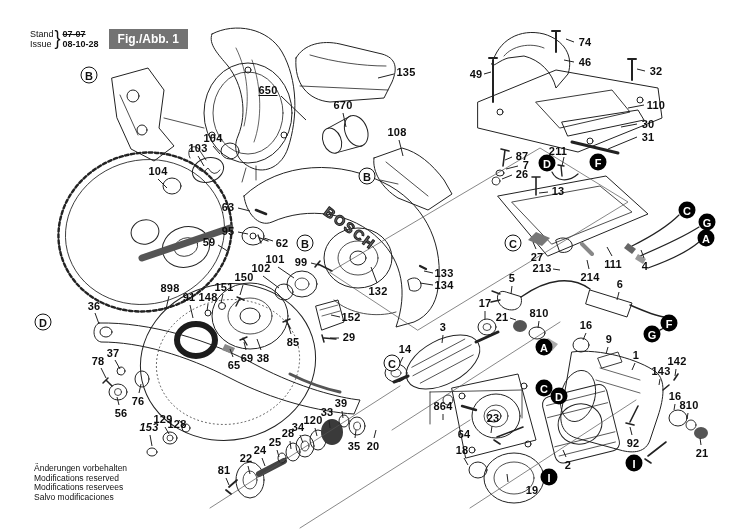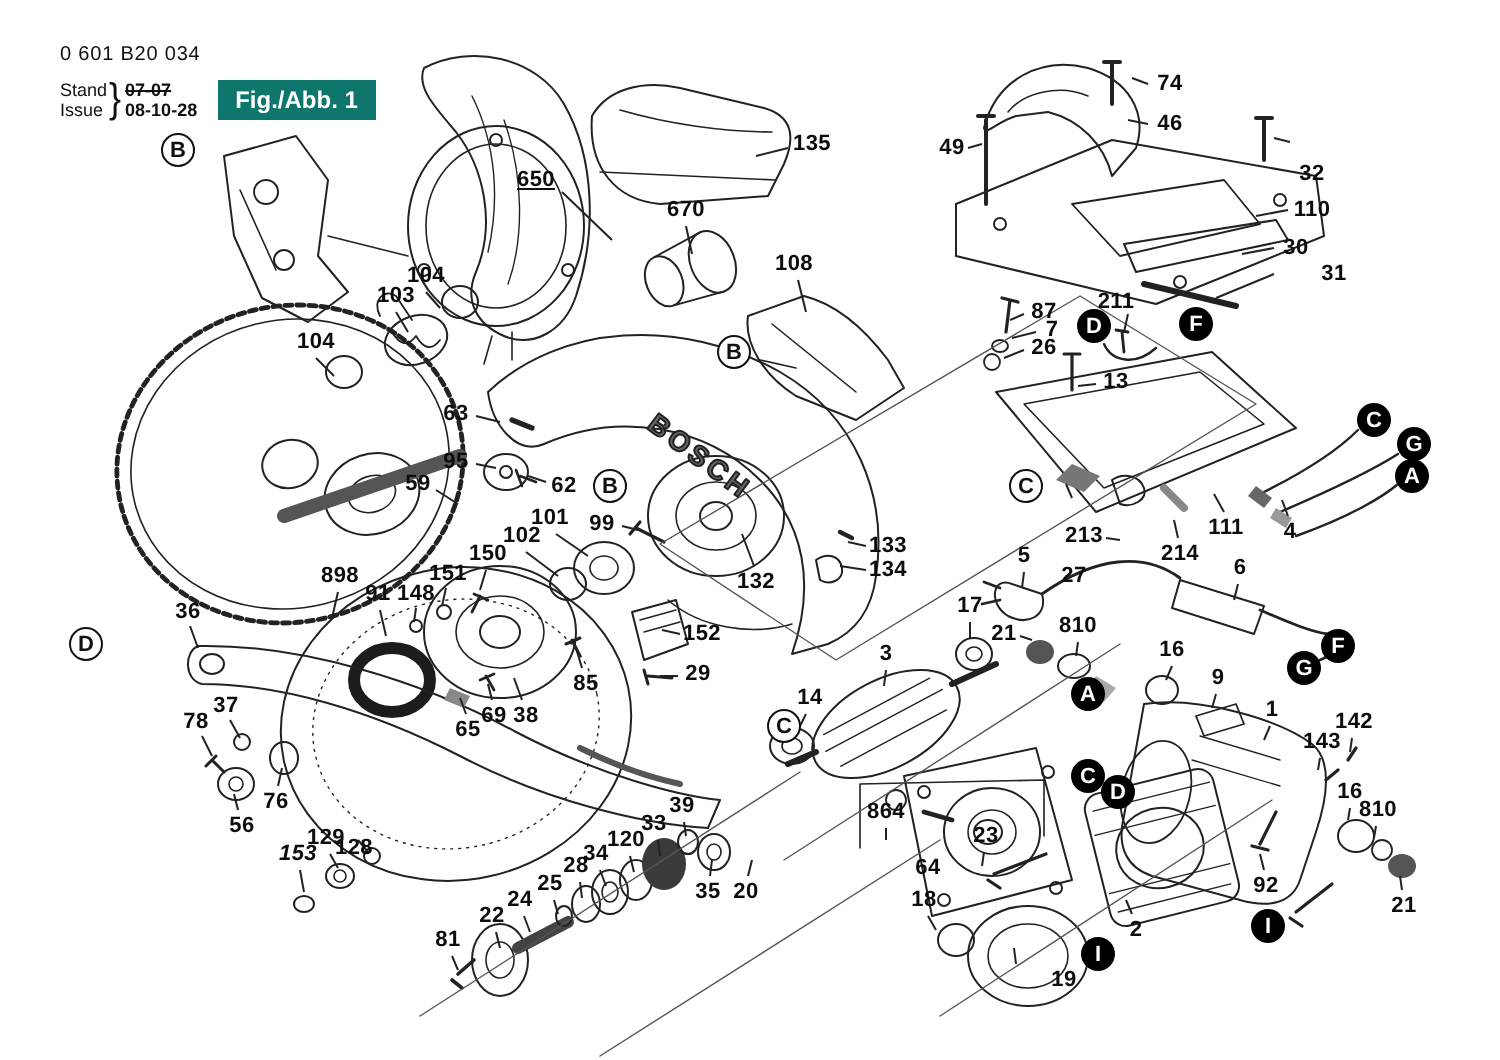--- a/index.html
+++ b/index.html
@@ -16,21 +16,21 @@
            font:bold 11px "Liberation Sans",sans-serif;box-sizing:border-box;}
   .callout.outline{border:1.6px solid #111;color:#111;background:#fff;}
   .callout.filled{background:#000;color:#fff;}
   .titleblock{position:absolute;left:30px;top:22px;color:#111;}
   .pn{font:10px "Liberation Sans",sans-serif;letter-spacing:0.4px;}
   .standrow{display:flex;align-items:center;margin-top:6px;}
   .sl{font:9px "Liberation Sans",sans-serif;line-height:10px;}
   .brace{font:18px "Liberation Sans",sans-serif;margin:0 2px 0 1px;transform:scaleY(1.15);}
   .dates{font:bold 9px "Liberation Sans",sans-serif;line-height:10px;}
   .strike{text-decoration:line-through;}
-  .figbadge{margin-left:10px;background:#0f766e;color:#fff;
+  .figbadge{margin-left:10px;background:#737373;color:#fff;
             font:bold 12px "Liberation Sans",sans-serif;padding:3px 9px 3px 9px;}
   .footer{position:absolute;left:34px;top:464px;font:8.5px "Liberation Sans",sans-serif;
           line-height:9.5px;color:#111;}
 </style>
 </head>
 <body>
 
 <div class="stage">
 
   <svg id="artwork" width="750" height="530" stroke-linecap="round" stroke-linejoin="round">
@@ -331,24 +331,24 @@
     </svg>
 
   <div id="label-layer">
       <div class="plabel" style="left: 268px; top: 90px; text-decoration: underline;">650</div>
       <div class="plabel" style="left: 406px; top: 72px;">135</div>
       <div class="plabel" style="left: 343px; top: 105px;">670</div>
       <div class="plabel" style="left: 397px; top: 132px;">108</div>
       <div class="plabel" style="left: 476px; top: 74px;">49</div>
       <div class="plabel" style="left: 585px; top: 42px;">74</div>
       <div class="plabel" style="left: 585px; top: 62px;">46</div>
-      <div class="plabel" style="left: 656px; top: 71px; margin-top: 16px;">32</div>
+      <div class="plabel" style="left: 656px; top: 71px;">32</div>
       <div class="plabel" style="left: 656px; top: 105px;">110</div>
       <div class="plabel" style="left: 648px; top: 124px;">30</div>
-      <div class="plabel" style="left: 648px; top: 137px; margin-left: 19px;">31</div>
+      <div class="plabel" style="left: 648px; top: 137px;">31</div>
       <div class="plabel" style="left: 213px; top: 138px;">104</div>
       <div class="plabel" style="left: 198px; top: 148px;">103</div>
       <div class="plabel" style="left: 158px; top: 171px;">104</div>
       <div class="plabel" style="left: 228px; top: 207px;">63</div>
       <div class="plabel" style="left: 228px; top: 231px;">95</div>
       <div class="plabel" style="left: 209px; top: 242px;">59</div>
       <div class="plabel" style="left: 282px; top: 243px;">62</div>
       <div class="plabel" style="left: 301px; top: 262px;">99</div>
       <div class="plabel" style="left: 275px; top: 259px;">101</div>
       <div class="plabel" style="left: 261px; top: 268px;">102</div>
@@ -372,21 +372,21 @@
       <div class="plabel" style="left: 349px; top: 337px;">29</div>
       <div class="plabel" style="left: 351px; top: 317px;">152</div>
       <div class="plabel" style="left: 378px; top: 291px;">132</div>
       <div class="plabel" style="left: 444px; top: 273px;">133</div>
       <div class="plabel" style="left: 444px; top: 285px;">134</div>
       <div class="plabel" style="left: 522px; top: 156px;">87</div>
       <div class="plabel" style="left: 526px; top: 165px;">7</div>
       <div class="plabel" style="left: 522px; top: 174px;">26</div>
       <div class="plabel" style="left: 558px; top: 151px;">211</div>
       <div class="plabel" style="left: 558px; top: 191px;">13</div>
-      <div class="plabel" style="left: 537px; top: 257px; margin-top: 31px;">27</div>
+      <div class="plabel" style="left: 537px; top: 257px;">27</div>
       <div class="plabel" style="left: 542px; top: 268px;">213</div>
       <div class="plabel" style="left: 590px; top: 277px;">214</div>
       <div class="plabel" style="left: 613px; top: 264px;">111</div>
       <div class="plabel" style="left: 645px; top: 266px;">4</div>
       <div class="plabel" style="left: 512px; top: 278px;">5</div>
       <div class="plabel" style="left: 620px; top: 284px;">6</div>
       <div class="plabel" style="left: 485px; top: 303px;">17</div>
       <div class="plabel" style="left: 443px; top: 327px;">3</div>
       <div class="plabel" style="left: 502px; top: 317px;">21</div>
       <div class="plabel" style="left: 539px; top: 313px;">810</div>
@@ -431,29 +431,34 @@
       <div class="callout filled" style="left: 669px; top: 323px;">F</div>
       <div class="callout filled" style="left: 652px; top: 334px;">G</div>
       <div class="callout filled" style="left: 544px; top: 347px;">A</div>
       <div class="callout filled" style="left: 544px; top: 388px;">C</div>
       <div class="callout filled" style="left: 559px; top: 396px;">D</div>
       <div class="callout filled" style="left: 634px; top: 463px;">I</div>
       <div class="callout filled" style="left: 549px; top: 477px;">I</div>
     </div>
 
   <div class="titleblock">
-    <div class="pn">0 601 B20 034</div>
     <div class="standrow">
       <div class="sl">
         <span>Stand</span><br>
         <span>Issue</span>
       </div>
       <div class="brace">}</div>
       <div class="dates">
         <span class="strike">07-07</span><br>
         <span>08-10-28</span>
       </div>
       <div class="figbadge">Fig./Abb. 1</div>
     </div>
   </div>
 
+  <div class="footer">
+    <div>Änderungen vorbehalten</div>
+    <div>Modifications reserved</div>
+    <div>Modifications reservees</div>
+    <div>Salvo modificaciones</div>
+  </div>
 
 </div>
 
 </body></html>

